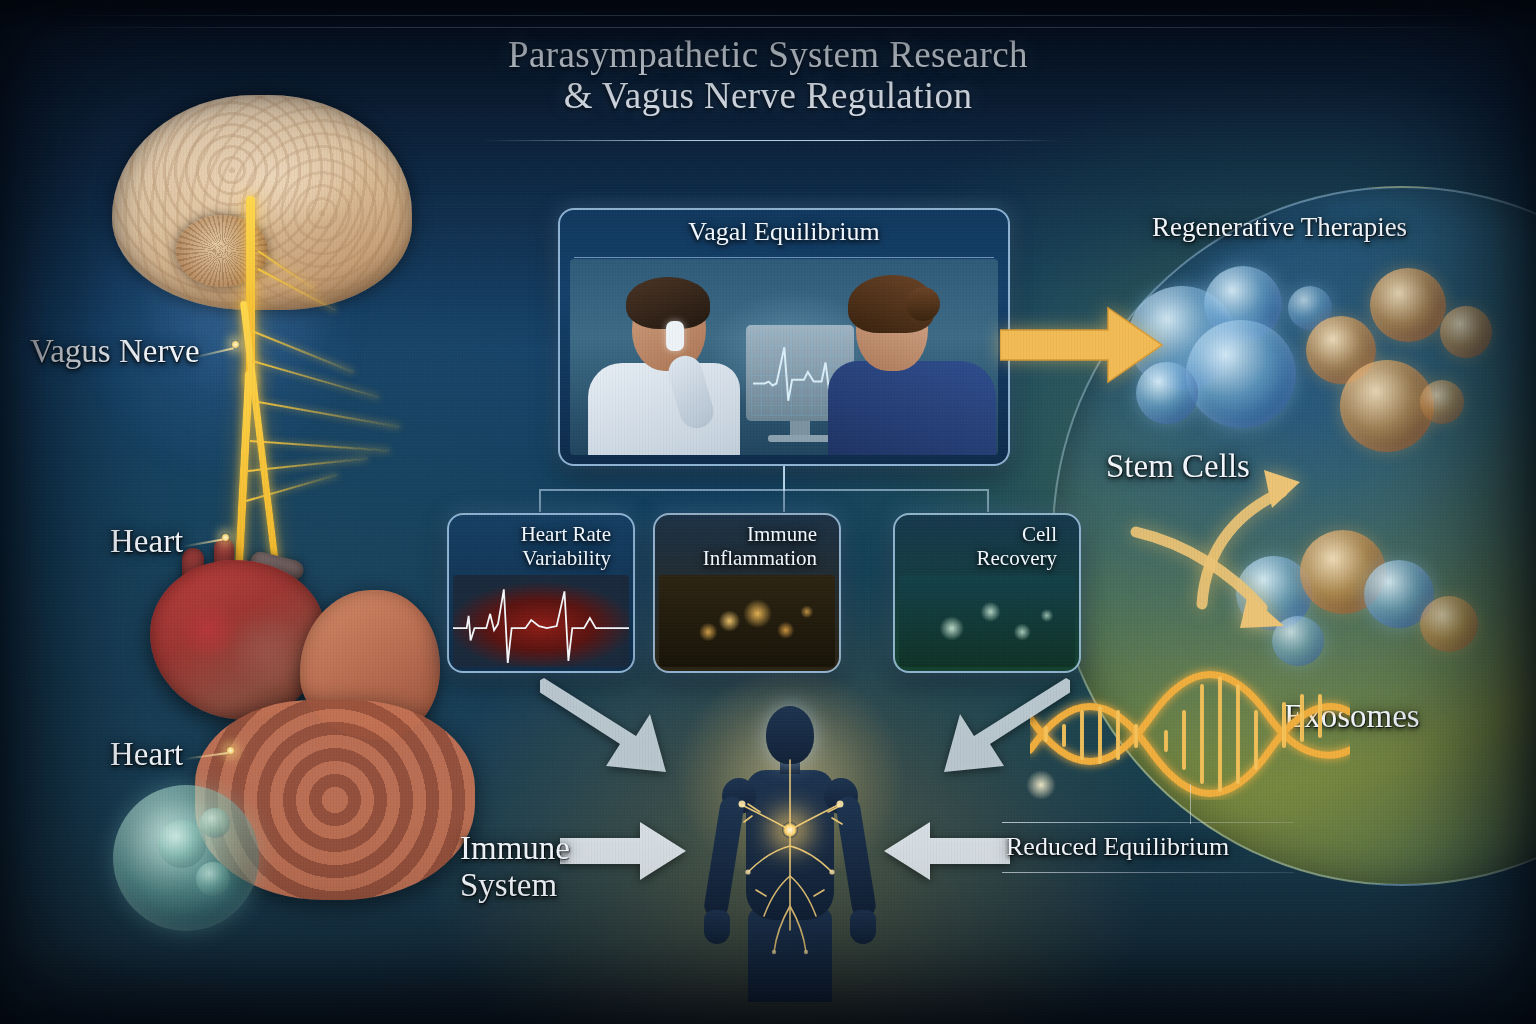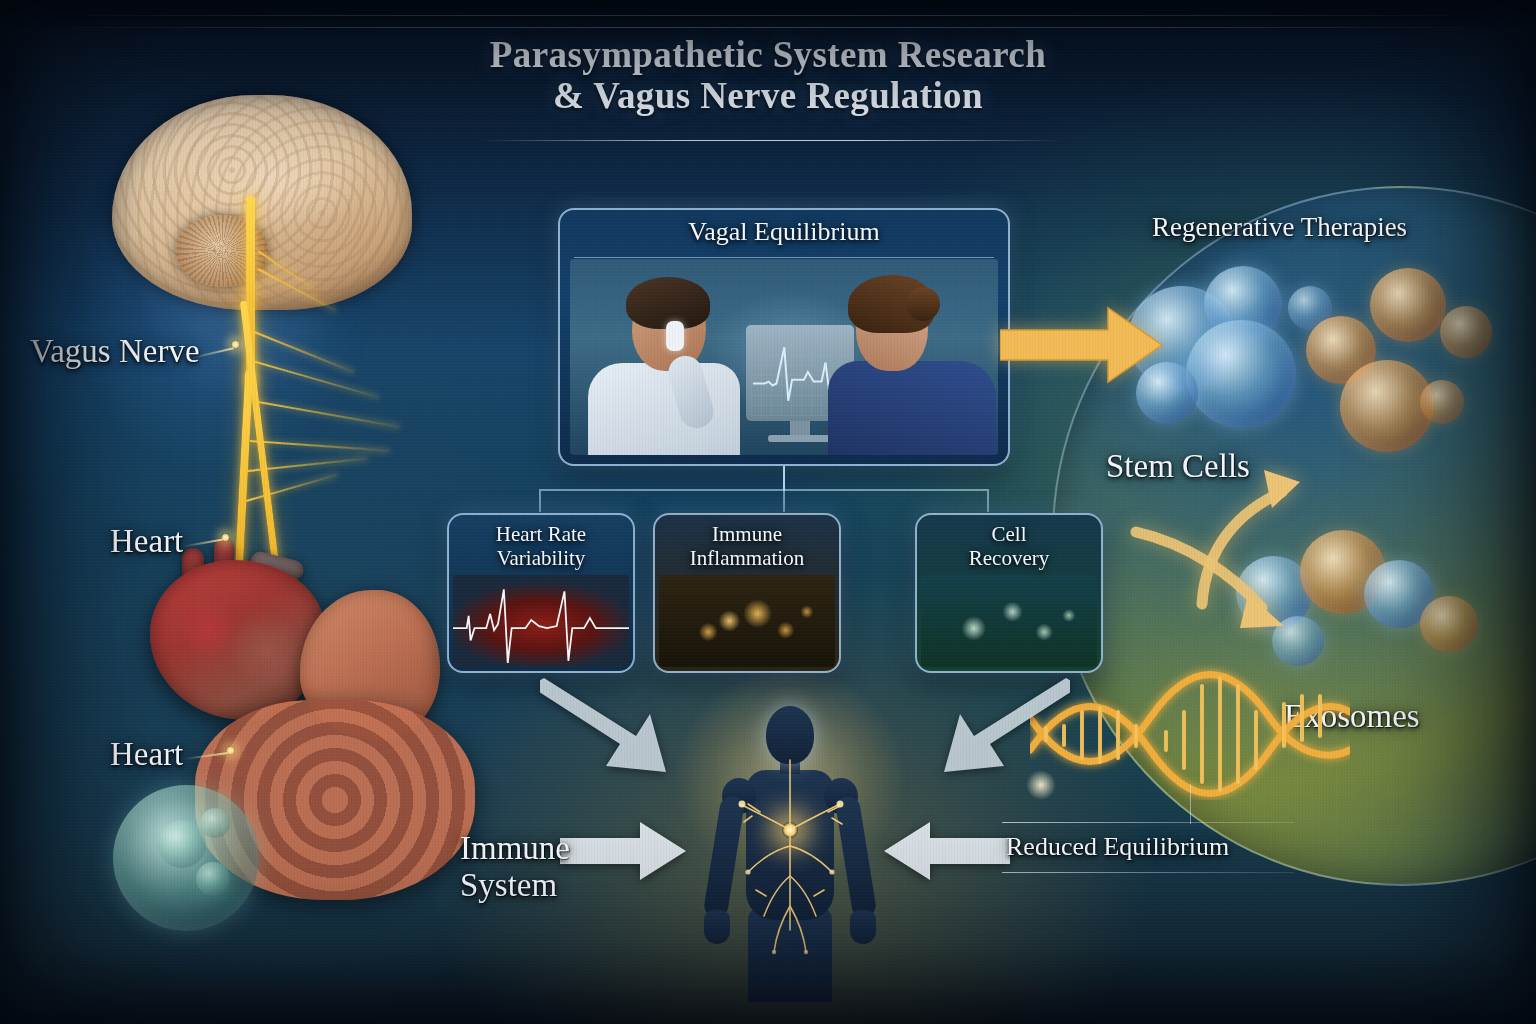--- a/index.html
+++ b/index.html
@@ -31,21 +31,21 @@
     position:absolute; left:0; top:0; width:1536px; height:30px;
     background:linear-gradient(180deg,#050a14 0%, #071222 60%, rgba(9,22,40,0) 100%);
   }
   .hairline { position:absolute; height:1px; left:40px; right:40px;
     background:linear-gradient(90deg, rgba(150,190,230,0) 0%, rgba(165,200,235,.40) 22%, rgba(185,215,245,.5) 50%, rgba(165,200,235,.40) 78%, rgba(150,190,230,0) 100%); }
 
   
   #title {
     position:absolute; left:0; top:34px; width:1536px; text-align:center;
     font-family:"Liberation Serif", serif; color:#eaf2fb; line-height:1.12;
-    font-size:37px; letter-spacing:.4px; font-weight:700;
+    font-size:37px; letter-spacing:.4px; font-weight:400;
     text-shadow:0 2px 5px rgba(0,0,0,.85), 0 0 18px rgba(120,170,220,.35);
   }
   #title .l2 { display:block; }
   #title-rule {
     position:absolute; left:480px; top:140px; width:580px; height:1px;
     background:linear-gradient(90deg, rgba(200,225,250,0) 0%, rgba(215,235,255,.85) 35%, rgba(215,235,255,.9) 65%, rgba(200,225,250,0) 100%);
   }
 
   .label {
     position:absolute; color:#f2f7fd; font-family:"Liberation Serif", serif;
@@ -165,22 +165,22 @@
   #monitor .screen { width:100%; height:100%; border-radius:3px;
     background:linear-gradient(180deg,#0e3f63,#0a2b48);
     background-image:repeating-linear-gradient(0deg, rgba(120,190,230,.18) 0 1px, rgba(0,0,0,0) 1px 10px),
                      repeating-linear-gradient(90deg, rgba(120,190,230,.18) 0 1px, rgba(0,0,0,0) 1px 10px); }
   #monitor .stand { position:absolute; left:44px; top:96px; width:20px; height:16px; background:#7c93a2; }
   #monitor .base { position:absolute; left:22px; top:110px; width:64px; height:7px; border-radius:3px; background:#8ba1af; }
 
   .subpanel { width:188px; height:160px; top:513px; }
   #p-hrv { left:447px; background:linear-gradient(180deg,#163f63,#0f2c48); }
   #p-infl { left:653px; background:linear-gradient(180deg,#1c3246,#2b2415); }
-  #p-cell { left:915px; background:linear-gradient(180deg,#16394d,#14412f); }
-  .subpanel .cap { font-size:21px; padding:8px 15px 4px; line-height:1.14; }
+  #p-cell { left:893px; background:linear-gradient(180deg,#16394d,#14412f); }
+  .subpanel .cap { font-size:21px; padding:8px 22px 4px; line-height:1.14;text-align:right; }
   .subpanel .art { position:absolute; left:4px; right:4px; bottom:4px; height:92px; border-radius:4px; overflow:hidden; }
   #hrv-art { background:radial-gradient(ellipse 110px 52px at 50% 55%, #8e1d17 0%, #5a1411 48%, #1a2a3c 85%); }
   #hrv-art svg { position:absolute; inset:0; width:100%; height:100%; }
   #infl-art { background:
       radial-gradient(circle 15px at 40% 50%, rgba(243,200,110,.95), rgba(0,0,0,0) 72%),
       radial-gradient(circle 20px at 56% 42%, rgba(236,184,86,.95), rgba(0,0,0,0) 72%),
       radial-gradient(circle 13px at 28% 62%, rgba(228,172,78,.9), rgba(0,0,0,0) 72%),
       radial-gradient(circle 12px at 72% 60%, rgba(222,160,70,.9), rgba(0,0,0,0) 72%),
       radial-gradient(circle 9px at 84% 40%, rgba(232,176,80,.8), rgba(0,0,0,0) 72%),
       linear-gradient(180deg,#2d2413,#181408); }

